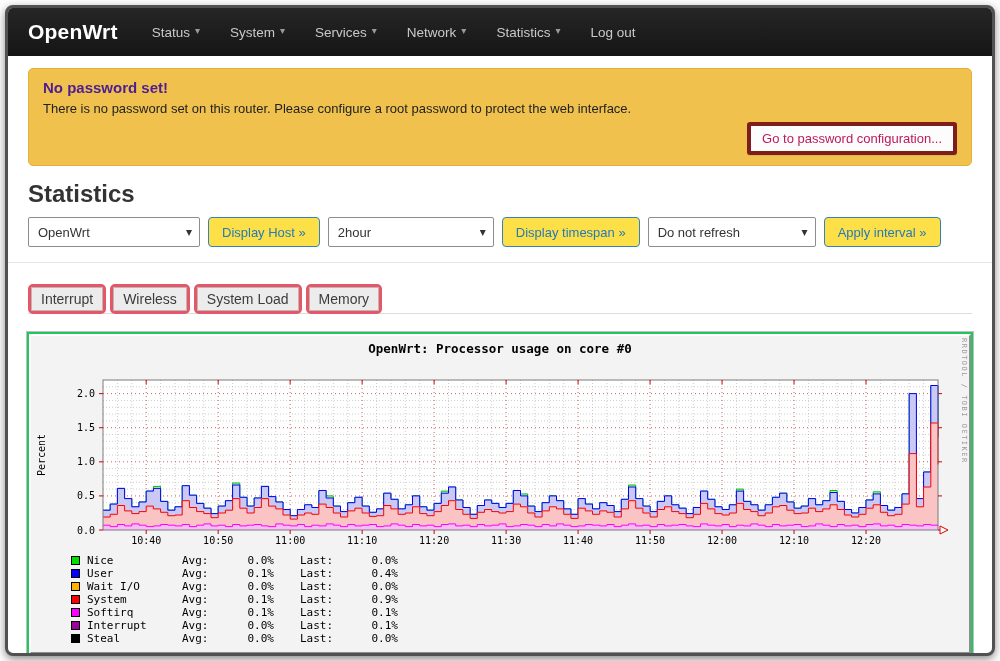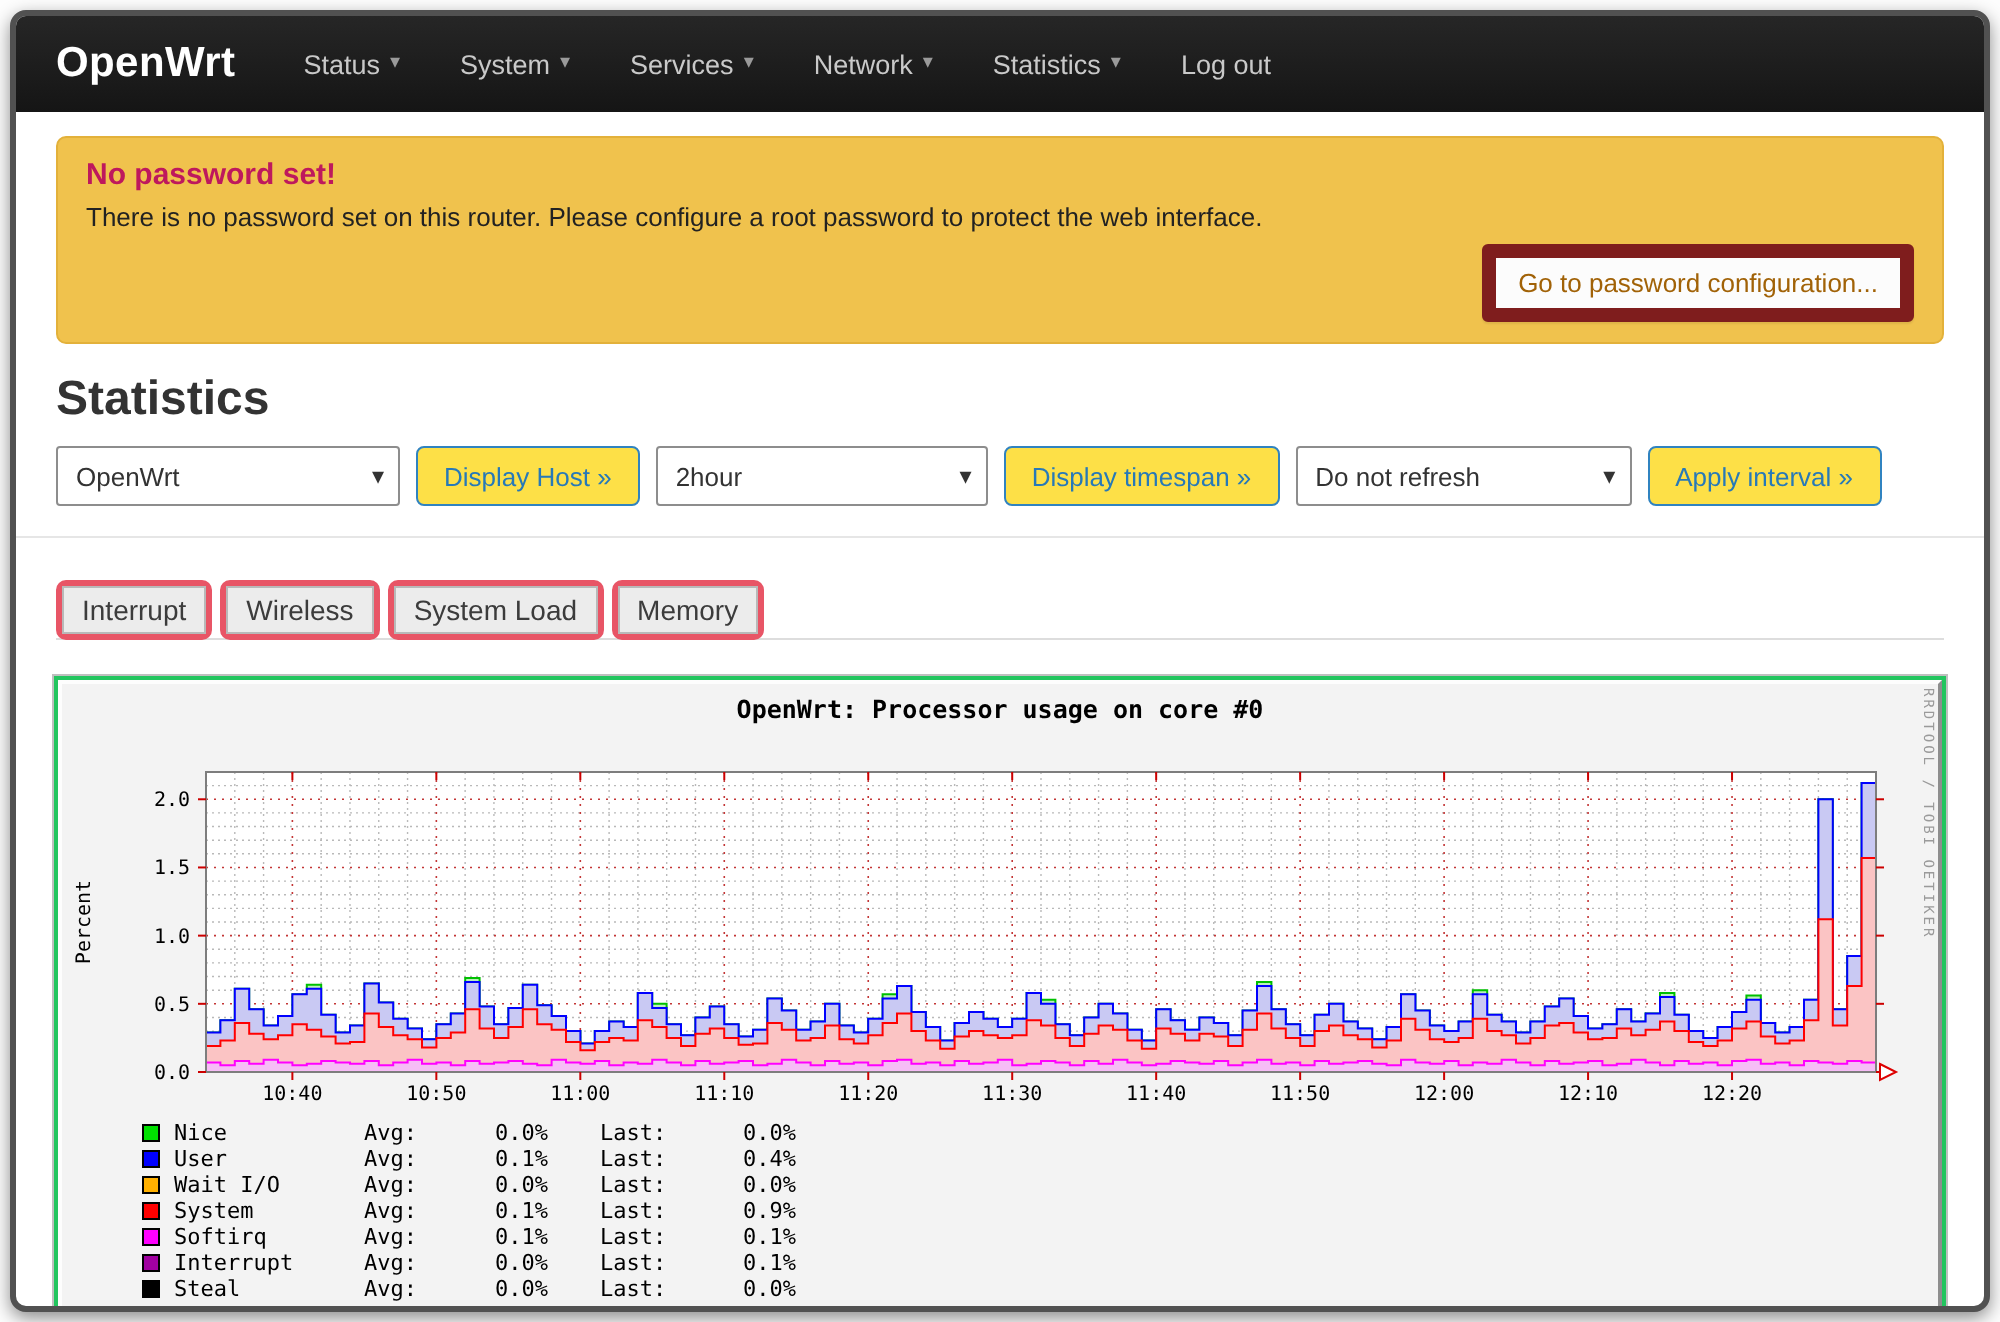--- a/index.html
+++ b/index.html
@@ -13,25 +13,25 @@
   .navbar { height:48px; background:linear-gradient(#262626,#151515);
             display:flex; align-items:center; padding:0 20px; }
   .brand { color:#fff; font-size:21px; font-weight:bold; margin-right:34px; letter-spacing:.2px; }
   .nav-menu { display:flex; list-style:none; align-items:center; gap:30px; }
   .nav-item { color:#c9c9c9; font-size:13.5px; cursor:pointer; display:flex; align-items:flex-start; gap:5px; }
   .nav-item .caret { font-size:10px; color:#9a9a9a; }
 
   
   .alert { margin:12px 20px 0; background:#f0c24d; border:1px solid #e3b13a;
            border-radius:5px; padding:10px 14px 10px; }
-  .alert h3 { font-size:15px; color:#be185d; margin-bottom:5px; }
+  .alert h3 { font-size:15px; color:#4c1d95; margin-bottom:5px; }
   .alert p  { font-size:13px; color:#222; }
   .alert .btn-row { text-align:right; margin-top:6px; }
-  .white-btn { display:inline-block; background:#fcfcfc; border:7px solid #7f1d1d;
-               border-radius:3px; padding:5px 11px; font-size:13px; color:#a16207;
+  .white-btn { display:inline-block; background:#fcfcfc; border:4px solid #7f1d1d;
+               border-radius:3px; padding:5px 11px; font-size:13px; color:#be185d;
                cursor:pointer; box-shadow:0 1px 1px rgba(0,0,0,.08); }
 
   
   .page-title { margin:14px 20px 0; font-size:24px; font-weight:bold; color:#333; }
   .controls { margin:9px 20px 0; display:flex; gap:8px; align-items:center; }
   .sel { position:relative; height:30px; border:1px solid #8d8d8d; border-radius:2px;
          background:#fff; display:flex; align-items:center; padding:0 24px 0 9px;
          font-size:13px; color:#333; cursor:pointer; }
   .sel .chev { position:absolute; right:7px; top:7px; font-size:12px; color:#333; }
   .sel.w1{width:172px} .sel.w2{width:166px} .sel.w3{width:168px}

